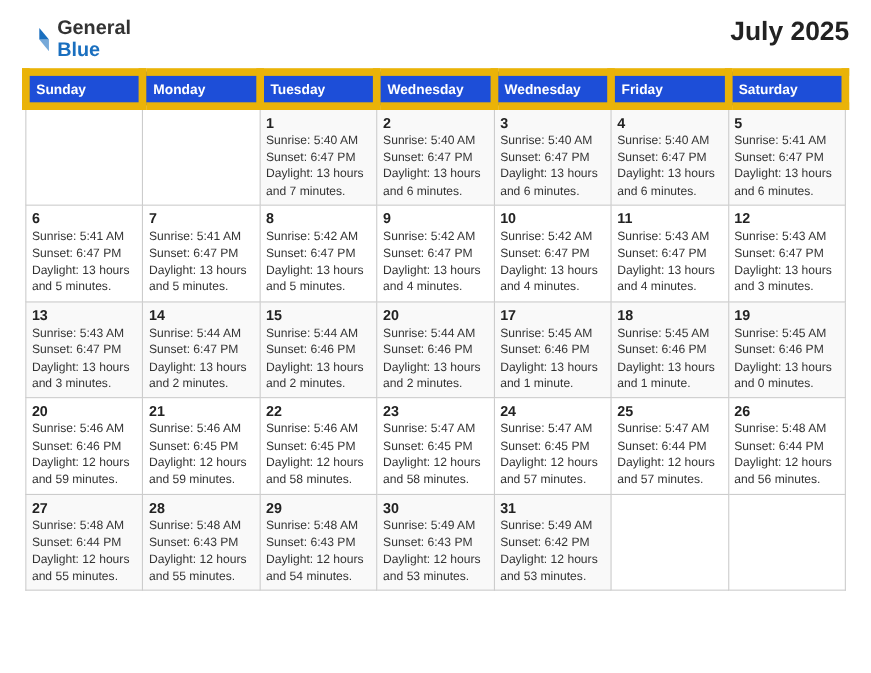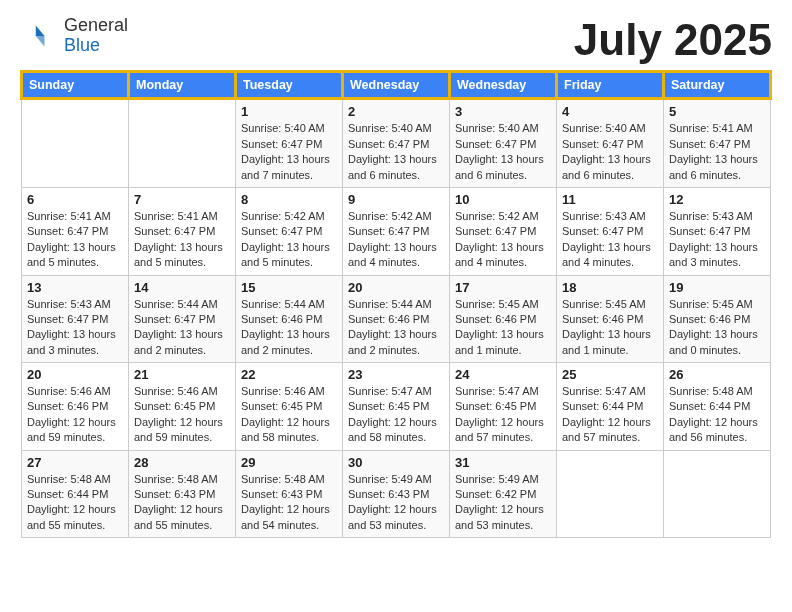--- a/index.html
+++ b/index.html
@@ -21,57 +21,56 @@
       justify-content: space-between;
       margin-bottom: 6px;
     }
     .logo {
       display: flex;
       align-items: center;
       gap: 4px;
     }
     .logo-text {
       font-size: 18px;
-      font-weight: normal;
+      font-weight: bold;
       line-height: 1.1;
-      margin-left: 12px;
     }
     .logo-general { color: #333; }
     .logo-blue { color: #1a6fbf; }
     .logo-icon {
       width: 28px;
       height: 28px;
     }
     .title-block {
       text-align: right;
     }
     .title-month {
-      font-size: 44px;
+      font-size: 24px;
       font-weight: bold;
       color: #222;
       line-height: 1.1;
     }
     .title-location {
       font-size: 15px;
       color: #333;
       font-weight: normal;
     }
     table {
       width: 100%;
       border-collapse: collapse;
       table-layout: fixed;
     }
     thead tr th {
-      background-color: #3b82f6;
+      background-color: #1d4ed8;
       color: #fff;
       font-size: 12.5px;
       font-weight: bold;
       padding: 5px 6px;
       text-align: left;
-      border: 3px solid #eab308;
+      border: 7px solid #eab308;
     }
     tbody tr td {
       border: 1px solid #ccc;
       vertical-align: top;
       padding: 4px 5px;
       font-size: 10px;
       color: #333;
       height: 80px;
       background: #fff;
     }

